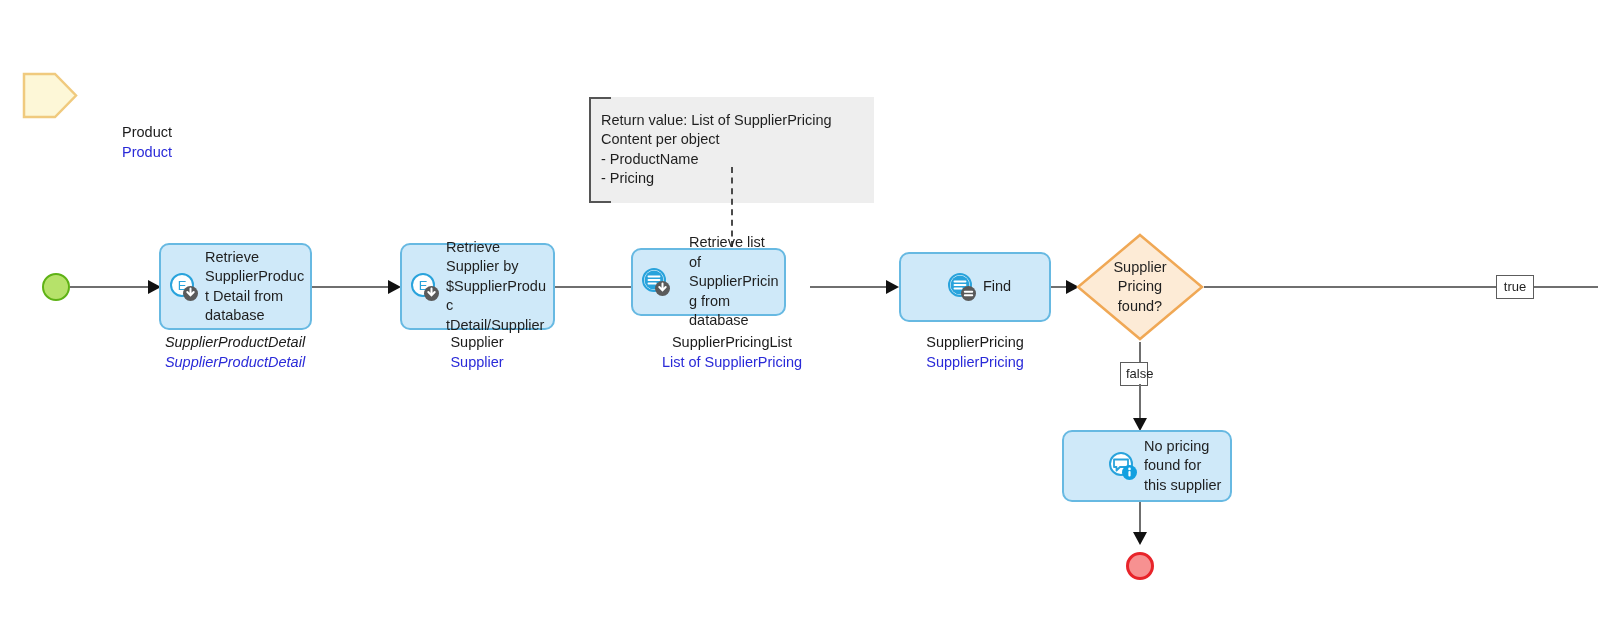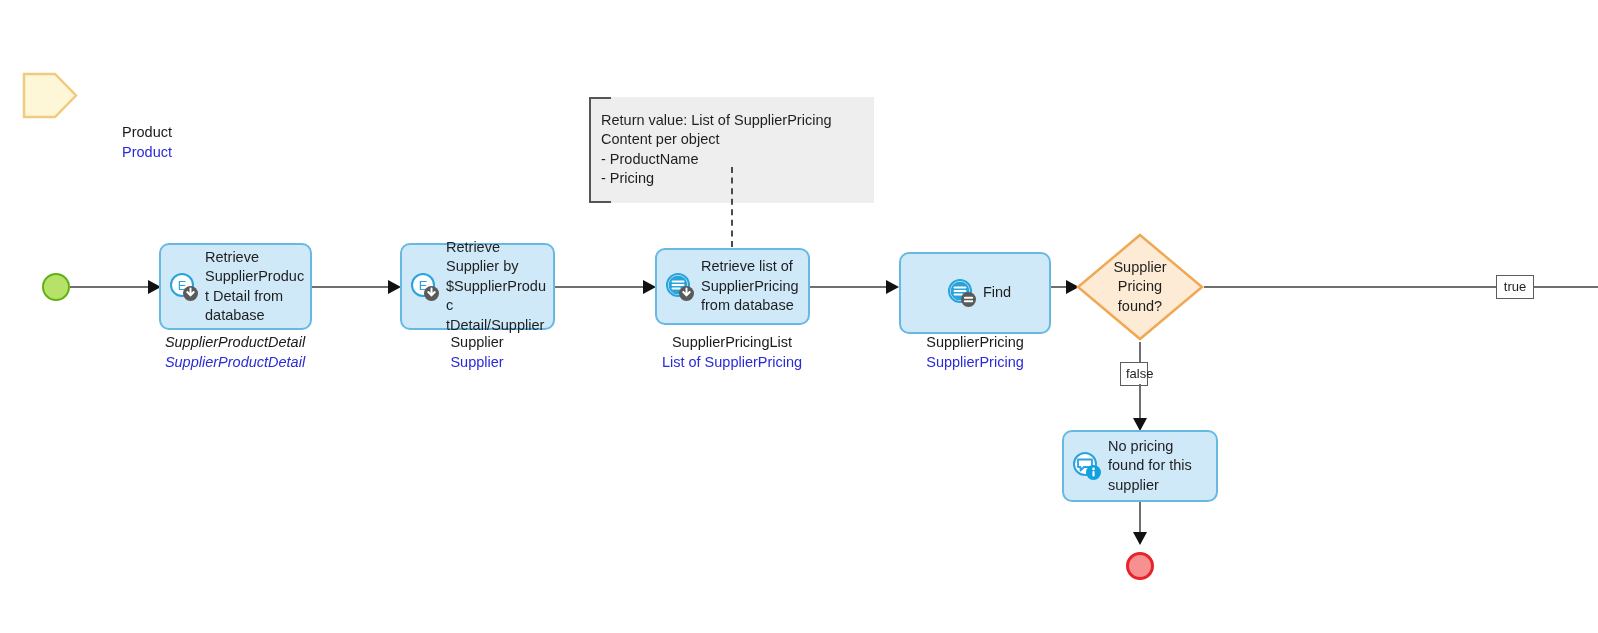--- a/index.html
+++ b/index.html
@@ -293,41 +293,41 @@
     <span class="act-label">Retrieve Supplier by $SupplierProduc tDetail/Supplier</span>
   </div>
   <div class="act-caption" style="left:327px; top:332px;">
     <div class="caption-name">Supplier</div>
     <div class="caption-type">Supplier</div>
   </div>
 
   <div class="conn-h" style="left:555px; top:286px; width:90px;"></div>
   <div class="arrow-right" style="left:643px; top:280px;"></div>
 
-  <div class="activity" style="left:655px; top:248px; width:155px; height:77px;">
+  <div class="activity" style="left:631px; top:248px; width:155px; height:68px;gap:12px;">
     <span class="act-icon">
       <svg width="30" height="30" viewBox="0 0 30 30">
         <circle cx="13" cy="13" r="11" fill="#ffffff" stroke="#29a3dc" stroke-width="2"></circle>
         <circle cx="13" cy="13" r="9.5" fill="#29a3dc"></circle>
         <path d="M7.5 9.5 H18.5 M7.5 13 H18.5 M7.5 16.5 H15" stroke="#ffffff" stroke-width="1.9" stroke-linecap="round"></path>
         <circle cx="21.5" cy="21.5" r="7.5" fill="#5a5a5a"></circle>
         <path d="M21.5 16.5 L21.5 23 M18.3 20 L21.5 23.4 L24.7 20" stroke="#ffffff" stroke-width="2" fill="none" stroke-linecap="round"></path>
       </svg>
     </span>
     <span class="act-label">Retrieve list of SupplierPricing from database</span>
   </div>
   <div class="act-caption" style="left:582px; top:332px;">
     <div class="caption-name">SupplierPricingList</div>
     <div class="caption-type">List of SupplierPricing</div>
   </div>
 
   <div class="conn-h" style="left:810px; top:286px; width:80px;"></div>
   <div class="arrow-right" style="left:886px; top:280px;"></div>
 
-  <div class="activity" style="left:899px; top:252px; width:152px; height:82px; justify-content:center;padding-left:12px;">
+  <div class="activity" style="left:899px; top:252px; width:152px; height:70px; justify-content:center;padding-left:12px;">
     <span class="act-icon" style="margin-left:0; flex:0 0 30px;">
       <svg width="30" height="30" viewBox="0 0 30 30">
         <circle cx="13" cy="13" r="11" fill="#ffffff" stroke="#29a3dc" stroke-width="2"></circle>
         <circle cx="13" cy="13" r="9.5" fill="#29a3dc"></circle>
         <path d="M7.5 9.5 H18.5 M7.5 13 H18.5 M7.5 16.5 H15" stroke="#ffffff" stroke-width="1.9" stroke-linecap="round"></path>
         <circle cx="21.5" cy="21.5" r="7.5" fill="#5a5a5a"></circle>
         <path d="M17.8 19.8 H25.2 M17.8 23.2 H25.2" stroke="#ffffff" stroke-width="2" stroke-linecap="round"></path>
       </svg>
     </span>
     <span class="act-label" style="flex:0 0 auto;">Find</span>
@@ -351,21 +351,21 @@
 
   <div class="conn-h" style="left:1204px; top:286px; width:292px;"></div>
   <div class="flow-label" style="left:1496px; top:275px; width:38px;">true</div>
   <div class="conn-h" style="left:1534px; top:286px; width:64px;"></div>
 
   <div class="conn-v" style="left:1139px; top:342px; height:22px;"></div>
   <div class="flow-label" style="left:1120px; top:362px; width:28px;">false</div>
   <div class="conn-v" style="left:1139px; top:384px; height:42px;"></div>
   <div class="arrow-down" style="left:1133px; top:418px;"></div>
 
-  <div class="activity" style="left:1062px; top:430px; width:156px; height:72px;">
+  <div class="activity" style="left:1062px; top:430px; width:170px; height:72px;padding-left:36px;">
     <span class="act-icon">
       <svg width="30" height="30" viewBox="0 0 30 30">
         <circle cx="13" cy="13" r="11" fill="#ffffff" stroke="#29a3dc" stroke-width="2"></circle>
         <path d="M6 8.5 H20 V16 H12 L8.5 19.5 V16 H6 Z" fill="#ffffff" stroke="#29a3dc" stroke-width="1.8" stroke-linejoin="round"></path>
         <circle cx="21.5" cy="21.5" r="7.5" fill="#12a0e0"></circle>
         <circle cx="21.5" cy="17.9" r="1.3" fill="#ffffff"></circle>
         <rect x="20.4" y="20" width="2.2" height="5.6" rx="1" fill="#ffffff"></rect>
       </svg>
     </span>
     <span class="act-label">No pricing found for this supplier</span>

